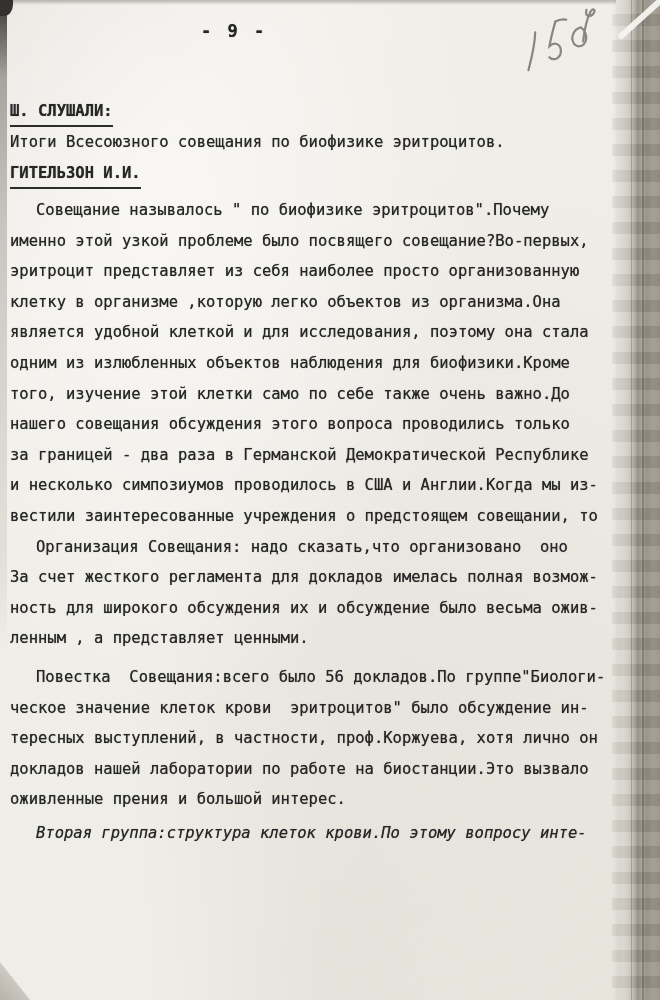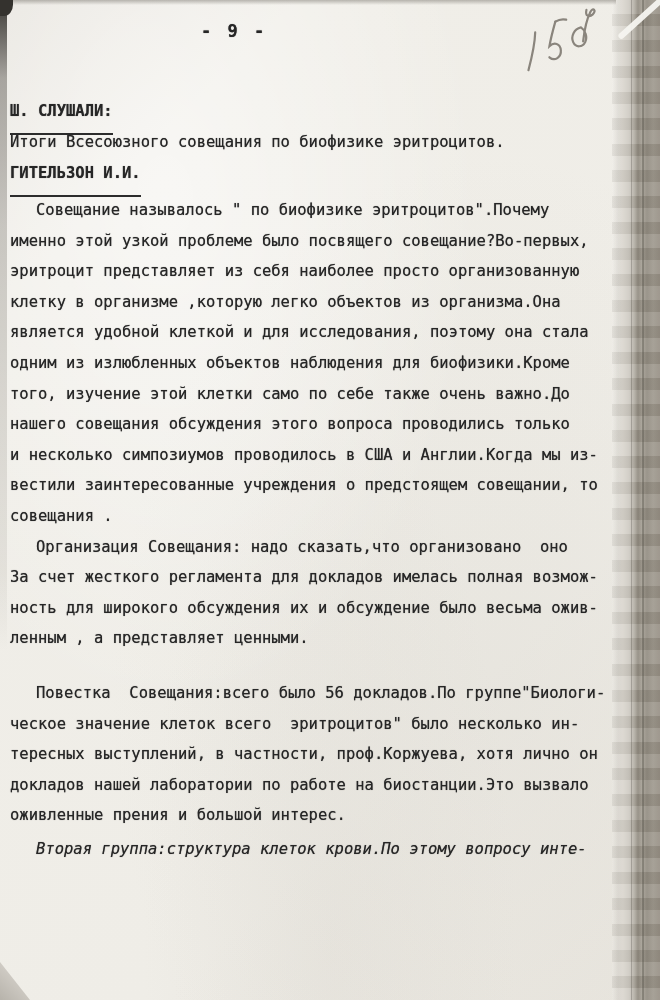--- a/index.html
+++ b/index.html
@@ -80,27 +80,27 @@
     font-size: 17px; font-weight: bold; letter-spacing: 3px;
     text-shadow: 0 0 0.8px rgba(30,30,30,0.75);
   }
   .textblock {
     position: absolute; left: 10px; top: 96px; width: 602px;
     font-size: 15.5px; line-height: 30.6px;
     text-shadow: 0 0 0.8px rgba(30,30,30,0.7);
   }
   .hline { line-height: 31px; white-space: pre; }
   .hline .u {
-    border-bottom: 2px solid #2c2c2c; padding-bottom: 13px;
+    border-bottom: 2px solid #2c2c2c; padding-bottom: 5px;
   }
   .hline.bold { font-weight: bold; }
   #paragraphs { margin-top: 6px; }
   .para .line { white-space: pre; }
   .para .line:first-child { text-indent: 26px; }
-  .para-3 { margin-top: 24px; }
+  .para-3 { margin-top: 8px; }
   .para-4 { margin-top: 3px; font-style: italic; }
 </style>
 </head>
 <body>
 
 <div id="page">
 
   <div class="edge-right">
     <div class="streak1"></div>
     <div class="streak2"></div>
@@ -128,33 +128,33 @@
     <div id="paragraphs">
         <div class="para para-1">
           <div class="line">Совещание называлось " по биофизике эритроцитов".Почему</div>
           <div class="line">именно этой узкой проблеме было посвящего совещание?Во-первых,</div>
           <div class="line">эритроцит представляет из себя наиболее просто организованную</div>
           <div class="line">клетку в организме ,которую легко объектов из организма.Она</div>
           <div class="line">является удобной клеткой и для исследования, поэтому она стала</div>
           <div class="line">одним из излюбленных объектов наблюдения для биофизики.Кроме</div>
           <div class="line">того, изучение этой клетки само по себе также очень важно.До</div>
           <div class="line">нашего совещания обсуждения этого вопроса проводились только</div>
+          <div class="line">за границей - два раза в Германской Демократической Республике</div>
           <div class="line">и несколько симпозиумов проводилось в США и Англии.Когда мы из-</div>
           <div class="line">вестили заинтересованные учреждения о предстоящем совещании, то</div>
-          <div class="line">совещания .</div>
         </div>
         <div class="para para-2">
           <div class="line">Организация Совещания: надо сказать,что организовано  оно</div>
           <div class="line">За счет жесткого регламента для докладов имелась полная возмож-</div>
           <div class="line">ность для широкого обсуждения их и обсуждение было весьма ожив-</div>
           <div class="line">ленным , а представляет ценными.</div>
         </div>
         <div class="para para-3">
           <div class="line">Повестка  Совещания:всего было 56 докладов.По группе"Биологи-</div>
-          <div class="line">ческое значение клеток всего  эритроцитов" было несколько ин-</div>
+          <div class="line">ческое значение клеток крови  эритроцитов" было обсуждение ин-</div>
           <div class="line">тересных выступлений, в частности, проф.Коржуева, хотя лично он</div>
           <div class="line">докладов нашей лаборатории по работе на биостанции.Это вызвало</div>
           <div class="line">оживленные прения и большой интерес.</div>
         </div>
         <div class="para para-4">
           <div class="line">Вторая группа:структура клеток крови.По этому вопросу инте-</div>
         </div>
       </div>
   </div>
 

